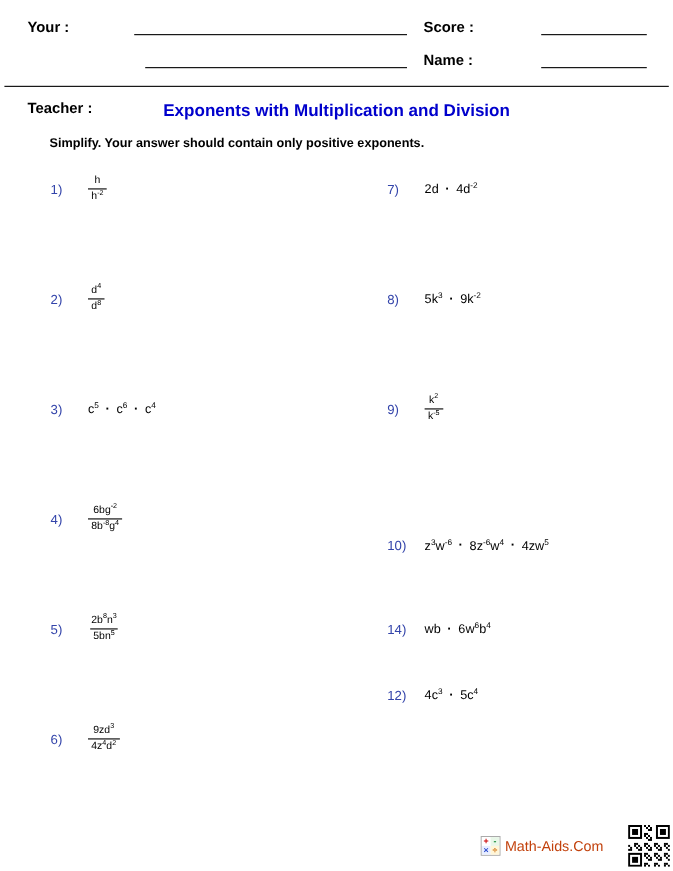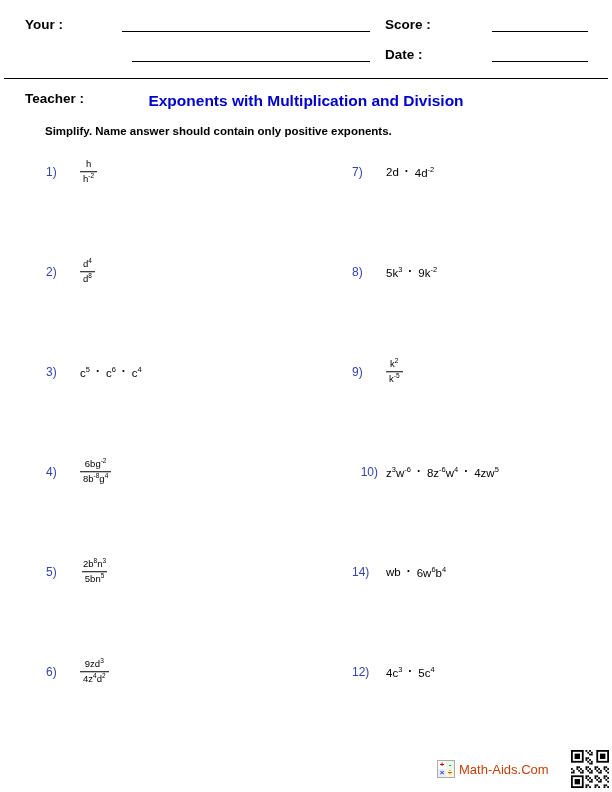--- a/index.html
+++ b/index.html
@@ -46,27 +46,27 @@
 
   <span class="hdr-label" style="left:25px;top:17px;">Your :</span>
   <span class="blank-line" style="left:122px;top:31px;width:248px;"></span>
 
   <span class="hdr-label" style="left:385px;top:17px;text-align:center;">Score :</span>
   <span class="blank-line" style="left:492px;top:31px;width:96px;"></span>
 
   <span class="hdr-label" style="left:25px;top:47px;margin-top:44px;">Teacher :</span>
   <span class="blank-line" style="left:132px;top:61px;width:238px;"></span>
 
-  <span class="hdr-label" style="left:385px;top:47px;">Date :</span>
+  <span class="hdr-label" style="left:385px;top:47px;">Name :</span>
   <span class="blank-line" style="left:492px;top:61px;width:96px;"></span>
 
   <div class="hrule"></div>
 
   <div class="title">Exponents with Multiplication and Division</div>
-  <div class="instruction">Simplify. Name answer should contain only positive exponents.</div>
+  <div class="instruction">Simplify. Your answer should contain only positive exponents.</div>
 
   <div>
       <div class="prob" style="top: 172px; left: 46px;">
         <span class="pnum">1)</span>
         <span class="pexpr">
           <span class="frac">
             <span class="num"><span class="atom">h</span></span>
             <span class="den"><span class="atom">h<sup>-2</sup></span></span>
           </span>
         </span>
@@ -135,42 +135,42 @@
       </div>
       <div class="prob" style="top: 372px; left: 352px;">
         <span class="pnum">9)</span>
         <span class="pexpr">
           <span class="frac">
             <span class="num"><span class="atom">k<sup>2</sup></span></span>
             <span class="den"><span class="atom">k<sup>-5</sup></span></span>
           </span>
         </span>
       </div>
-      <div class="prob" style="top: 472px; left: 352px; text-align: right;">
+      <div class="prob" style="top: 496px; left: 352px;">
         <span class="pnum">10)</span>
         <span class="pexpr">
           <span class="atom">z<sup>3</sup></span>
           <span class="atom">w<sup>-6</sup></span>
           <span class="dot">·</span>
           <span class="atom">8z<sup>-6</sup></span>
           <span class="atom">w<sup>4</sup></span>
           <span class="dot">·</span>
           <span class="atom">4zw<sup>5</sup></span>
         </span>
       </div>
       <div class="prob" style="top: 572px; left: 352px;">
         <span class="pnum">14)</span>
         <span class="pexpr">
           <span class="atom">wb</span>
           <span class="dot">·</span>
           <span class="atom">6w<sup>6</sup></span>
           <span class="atom">b<sup>4</sup></span>
         </span>
       </div>
-      <div class="prob" style="top: 672px; left: 352px;">
+      <div class="prob" style="top: 632px; left: 352px;">
         <span class="pnum">12)</span>
         <span class="pexpr">
           <span class="atom">4c<sup>3</sup></span>
           <span class="dot">·</span>
           <span class="atom">5c<sup>4</sup></span>
         </span>
       </div>
     </div>
 
   <div class="logo">

